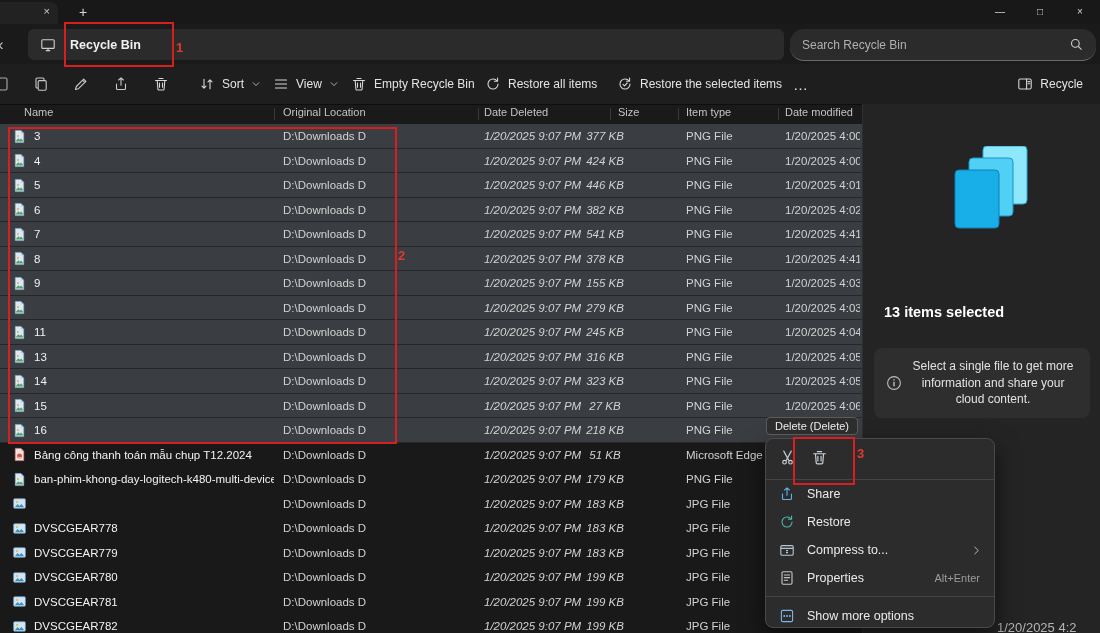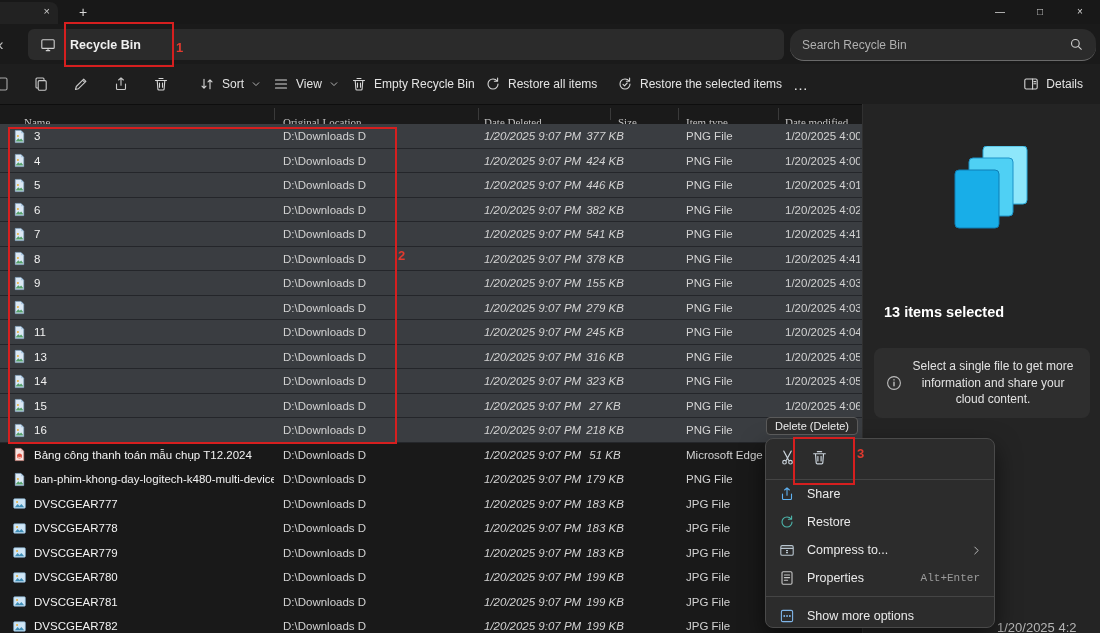--- a/index.html
+++ b/index.html
@@ -27,21 +27,21 @@
 
   
   .toolbar{position:absolute;left:0;top:64px;width:1100px;height:40px;background:#1e1e1e;border-bottom:1px solid #0e0e0e;}
   .tb-btn{position:absolute;top:50%;transform:translateY(-50%);display:flex;align-items:center;gap:7px;background:none;border:none;color:#e4e4e4;font-size:12px;padding:6px 7px;border-radius:4px;font-family:inherit;}
   .tb-btn svg{width:16px;height:16px;flex:0 0 auto;}
   .tb-chev{width:10px !important;height:10px !important;opacity:.8;}
   .tb-ellipsis{font-size:15px;letter-spacing:1px;}
 
   
   .headerrow{position:absolute;left:0;top:104px;width:862px;height:20px;font-size:11px;color:#c3c3c3;}
-  .hcell{position:absolute;top:12px;white-space:nowrap;font-family:Liberation Serif, serif;}
+  .hcell{position:absolute;top:2px;white-space:nowrap;}
   .hsep{position:absolute;top:4px;width:1px;height:12px;background:#3a3a3a;}
   .list{position:absolute;left:0;top:124px;width:862px;height:509px;background:#191919;}
   .row{position:relative;height:24.5px;box-sizing:border-box;font-size:11.5px;color:#d2d2d2;}
   .row.selected{background:#3a3d41;box-shadow:inset 0 -1px 0 #24262a;}
   .cell{position:absolute;top:0;line-height:24.5px;white-space:nowrap;overflow:hidden;}
   .c-icon{left:12px;top:4.5px;width:15px;height:15px;line-height:normal;}
   .c-icon svg{display:block;}
   .c-name{left:34px;width:240px;color:#f2f2f2;}
   .c-loc{left:283px;width:188px;}
   .c-del{left:484px;width:122px;font-style:italic;}
@@ -59,21 +59,21 @@
 
   
   .tooltip{position:absolute;left:766px;top:417px;background:#2d2d2d;border:1px solid #5a5a5a;border-radius:4px;padding:2px 8px;font-size:11px;color:#ececec;z-index:11;white-space:nowrap;}
   .menu{position:absolute;left:765px;top:438px;width:230px;height:190px;background:#2c2c2c;border:1px solid #4a4a4a;border-radius:8px;box-shadow:0 10px 24px rgba(0,0,0,.55);z-index:10;box-sizing:border-box;overflow:hidden;}
   .quick-row{height:40px;border-bottom:1px solid #444;display:flex;align-items:center;padding-left:6px;gap:2px;}
   .quick-btn{width:30px;height:30px;background:none;border:none;border-radius:4px;color:#c9d2da;display:flex;align-items:center;justify-content:center;}
   .quick-btn svg{width:17px;height:17px;}
   .menu-item{height:28px;display:flex;align-items:center;background:none;border:none;width:100%;color:#eaeaea;font-size:12.5px;font-family:inherit;text-align:left;padding:0;}
   .menu-item .mi-icon{width:16px;height:16px;margin:0 12px 0 13px;flex:0 0 auto;}
   .menu-item .mi-label{flex:1;}
-  .menu-item .mi-shortcut{font-size:11px;color:#9b9b9b;margin-right:14px;font-family:Liberation Mono, monospace;}
+  .menu-item .mi-shortcut{font-size:11px;color:#9b9b9b;margin-right:14px;}
   .menu-item .mi-chev{width:11px;height:11px;margin-right:12px;color:#bdbdbd;}
   .menu-divider{height:1px;background:#454545;margin:4px 0;}
   .menu-item.tall{height:30px;}
 
   
   .redbox{position:absolute;border:2px solid #d61f1f;z-index:6;pointer-events:none;}
   .rb1{left:64px;top:22px;width:106px;height:41px;}
   .rb2{left:8px;top:127px;width:385px;height:313px;}
   .rb3{left:793px;top:437px;width:58px;height:44px;z-index:12;}
   .rednum{position:absolute;color:#e03a2f;font-size:13px;font-weight:bold;z-index:12;}
@@ -191,21 +191,21 @@
       <span>Restore the selected items</span>
     </button>
 
     <button class="tb-btn tb-ellipsis" style="left:786px">…</button>
 
     <button class="tb-btn" style="right:10px">
       <svg viewBox="0 0 16 16">
           <rect x="1.8" y="3" width="12.4" height="10" rx="1.4" fill="none" stroke="#d6d6d6" stroke-width="1.1"></rect>
           <path d="M9.6 3v10M11 5.6h1.8M11 7.8h1.8" fill="none" stroke="#d6d6d6" stroke-width="1.1" stroke-linecap="round"></path>
         </svg>
-      <span>Details</span>
+      <span>Recycle</span>
     </button>
   </div>
 
   <div class="headerrow">
     <span class="hcell" style="left:24px">Name</span>
     <span class="hcell" style="left:283px">Original Location</span>
     <span class="hcell" style="left:484px">Date Deleted</span>
     <span class="hcell" style="left:618px">Size</span>
     <span class="hcell" style="left:686px">Item type</span>
     <span class="hcell" style="left:785px">Date modified</span>
@@ -457,21 +457,20 @@
     <span class="cell c-mod"></span>
   </div>
       <div class="row">
     <span class="cell c-icon">
           <svg width="15" height="15" viewBox="0 0 16 16">
             <rect x="1.8" y="3" width="12.4" height="10" rx="1" fill="#cfe6f7" stroke="#86b2d4" stroke-width="0.7"></rect>
             <circle cx="5.4" cy="6.4" r="1.1" fill="#e8b13f"></circle>
             <path d="M3 12l3-3.4 2 2.1 2-2.1 3 3.4z" fill="#3f8fb8"></path>
           </svg>
         </span>
-    <span class="cell c-name">DVSCGEAR777</span>
     <span class="cell c-loc">D:\Downloads D</span>
     <span class="cell c-del">1/20/2025 9:07 PM</span>
     <span class="cell c-size">183 KB</span>
     <span class="cell c-type">JPG File</span>
     <span class="cell c-mod"></span>
   </div>
       <div class="row">
     <span class="cell c-icon">
           <svg width="15" height="15" viewBox="0 0 16 16">
             <rect x="1.8" y="3" width="12.4" height="10" rx="1" fill="#cfe6f7" stroke="#86b2d4" stroke-width="0.7"></rect>

